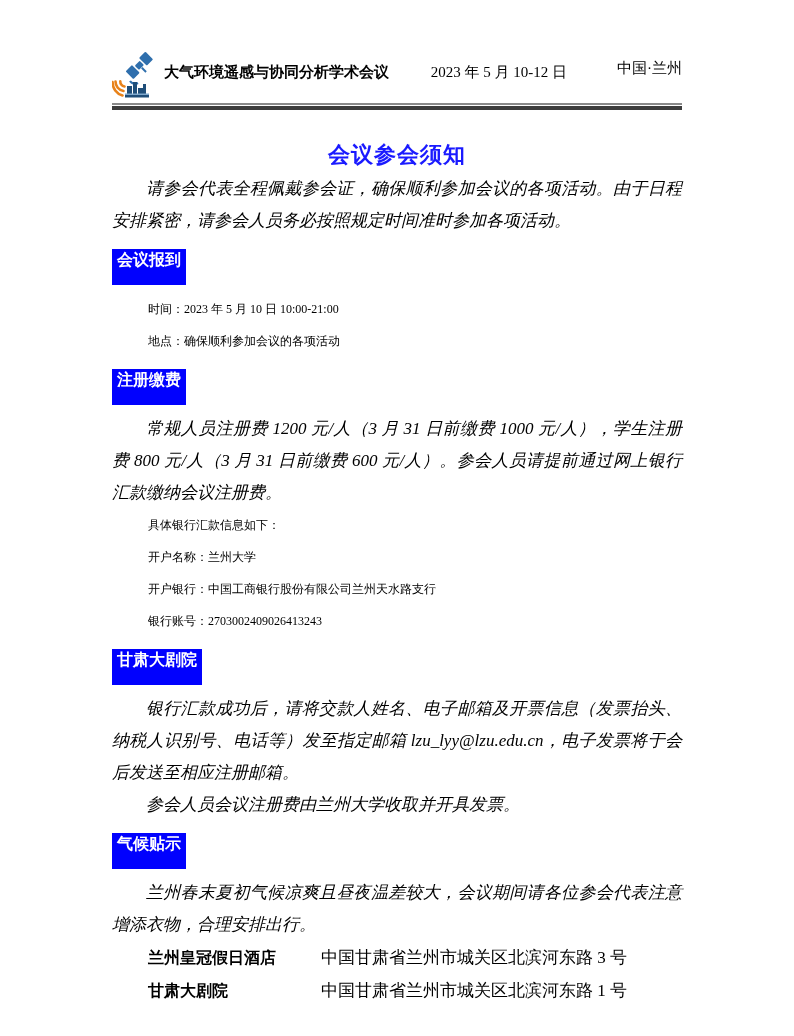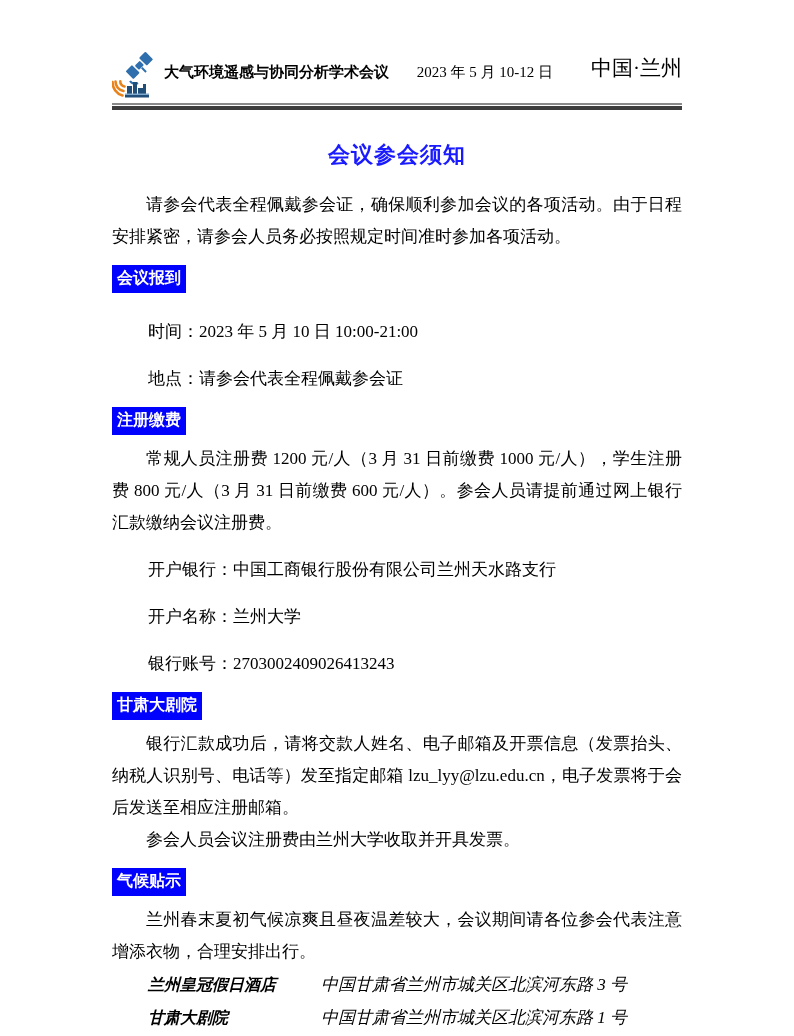--- a/index.html
+++ b/index.html
@@ -10,51 +10,51 @@
   }
   .page { padding: 50px 112px 0 112px; width: 570px; }
 
   
   .hdr { display: flex; align-items: center; }
   .logo { width: 44px; height: 48px; flex: 0 0 auto; }
   .conf-title {
     font-family: "Liberation Sans", "DejaVu Sans", sans-serif;
     font-weight: bold; font-size: 15px; margin: 0 0 4px 8px; flex: 1 1 auto;
   }
-  .conf-date { font-size: 15px; margin: 0 0 4px 0; white-space: nowrap; }
-  .conf-loc  { font-size: 21px; margin: 0 0 12px 38px; white-space: nowrap; }
+  .conf-date { font-size: 15px; margin: 0 12px 4px 0; white-space: nowrap; }
+  .conf-loc  { font-size: 15px; margin: 0 0 12px 38px; white-space: nowrap; }
 
   .rule {
     height: 7px; margin-top: 5px;
     background: linear-gradient(#8a8a8a 0 2px, #ffffff 2px 3px, #3d3d3d 3px 100%);
   }
 
   h1.title {
     font-family: "Liberation Sans", "DejaVu Sans", sans-serif;
     color: #1a1aff; font-size: 22px; font-weight: bold;
-    text-align: center; margin: 30px 0 19px 0; letter-spacing: 1px;
+    text-align: center; margin: 30px 0 3px 0; letter-spacing: 1px;
   }
 
   .body-par {
     font-size: 17px; line-height: 32px; text-align: justify;
-    text-indent: 2em; margin: 0;
+    text-indent: 2em; margin: 0; font-style: italic;
   }
 
   .sec-box {
     display: inline-block; background: #0101fe; color: #ffffff;
-    font-family: Liberation Sans, sans-serif;
+    font-family: Liberation Mono, monospace;
     font-weight: bold; font-size: 16px; line-height: 23px;
-    padding: 1px 5px 4px 5px; margin: 12px 0 8px 0;
+    padding: 1px 5px 12px 5px; margin: 12px 0 8px 0;
   }
   .sec-wrap { line-height: 0; } 
 
-  .detail { font-size: 17px; line-height: 32px; padding-left: 36px; margin-top: 15px; }
+  .detail { font-size: 12px; line-height: 32px; padding-left: 36px; }
   .detail.cont { padding-left: 92px; }
 
-  .hotel-row { display: flex; font-size: 17px; line-height: 33px; padding-left: 36px; font-style: italic; }
+  .hotel-row { display: flex; font-size: 17px; line-height: 33px; padding-left: 36px; }
   .hotel-name {
     font-family: "Liberation Sans", "DejaVu Sans", sans-serif;
     font-weight: bold; font-size: 16px; width: 173px; flex: 0 0 auto;
   }
   .hotel-addr { flex: 1 1 auto; }
 </style>
 </head>
 <body>
 
 <div class="page">
@@ -95,28 +95,29 @@
   <div class="rule"></div>
 
   <h1 class="title">会议参会须知</h1>
 
   <p class="body-par">请参会代表全程佩戴参会证，确保顺利参加会议的各项活动。由于日程安排紧密，请参会人员务必按照规定时间准时参加各项活动。</p>
 
   <div class="sec-wrap">
     <span class="sec-box">会议报到</span>
   </div>
   <div class="detail"><span>时间：</span><span>2023 年 5 月 10 日 10:00-21:00</span></div>
-  <div class="detail"><span>地点：</span><span>请参会代表全程佩戴参会证</span></div>
+  <div class="detail"><span>地点：</span><span>确保顺利参加会议的各项活动</span></div>
 
   <div class="sec-wrap">
     <span class="sec-box">注册缴费</span>
   </div>
   <p class="body-par">常规人员注册费 1200 元/人（3 月 31 日前缴费 1000 元/人），学生注册费 800 元/人（3 月 31 日前缴费 600 元/人）。参会人员请提前通过网上银行汇款缴纳会议注册费。</p>
+  <div class="detail">具体银行汇款信息如下：</div>
+  <div class="detail"><span>开户名称：</span><span>兰州大学</span></div>
   <div class="detail"><span>开户银行：</span><span>中国工商银行股份有限公司兰州天水路支行</span></div>
-  <div class="detail"><span>开户名称：</span><span>兰州大学</span></div>
   <div class="detail"><span>银行账号：</span><span>2703002409026413243</span></div>
 
   <div class="sec-wrap">
     <span class="sec-box">甘肃大剧院</span>
   </div>
   <p class="body-par">银行汇款成功后，请将交款人姓名、电子邮箱及开票信息（发票抬头、纳税人识别号、电话等）发至指定邮箱 lzu_lyy@lzu.edu.cn，电子发票将于会后发送至相应注册邮箱。</p>
   <p class="body-par">参会人员会议注册费由兰州大学收取并开具发票。</p>
 
   <div class="sec-wrap">
     <span class="sec-box">气候贴示</span>

